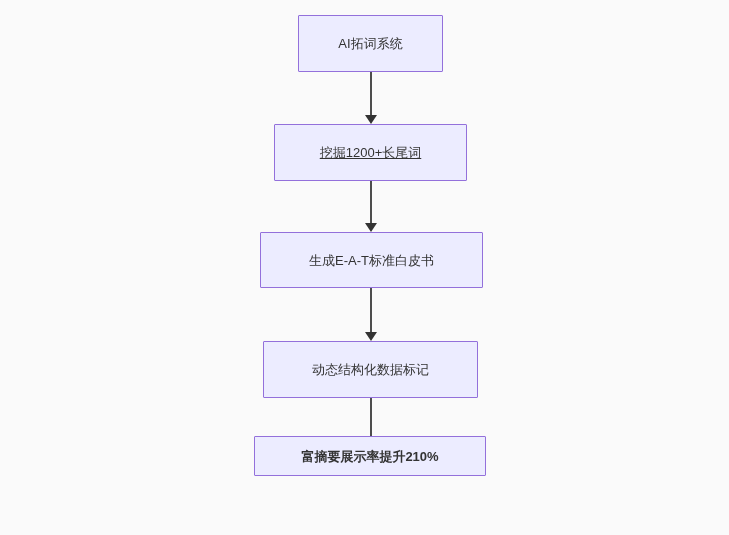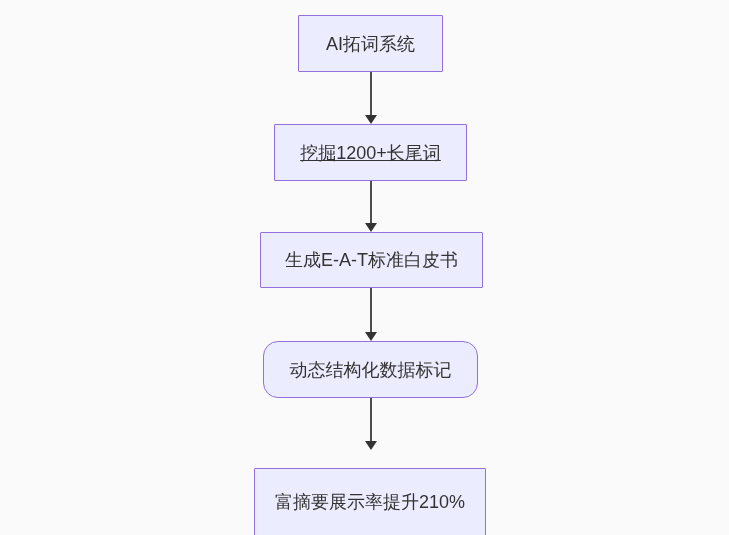--- a/index.html
+++ b/index.html
@@ -29,21 +29,21 @@
   .node {
     position: absolute;
     box-sizing: border-box;
     background: var(--node-fill);
     border: 1px solid var(--node-border);
     border-radius: 1px;
     display: flex;
     align-items: center;
     justify-content: center;
     color: var(--text-color);
-    font-size: 18px;
+    font-size: 13px;
     line-height: 1;
     white-space: nowrap;
   }
   .node-label {
     display: inline-block;
     padding: 0 8px;
   }
   .arrow {
     position: absolute;
     left: 363px;
@@ -93,26 +93,26 @@
 
   <div class="node" style="left:260px; top:232px; width:223px; height:56px;">
     <span class="node-label">生成E-A-T标准白皮书</span>
   </div>
 
   <div class="arrow" style="top:288px; height:53px;">
     <div class="arrow-line"></div>
     <div class="arrow-head"></div>
   </div>
 
-  <div class="node" style="left:263px; top:341px; width:215px; height:57px;border-radius:15px;">
+  <div class="node" style="left:263px; top:341px; width:215px; height:57px;">
     <span class="node-label">动态结构化数据标记</span>
   </div>
 
   <div class="arrow" style="top:398px; height:52px;">
     <div class="arrow-line"></div>
     <div class="arrow-head"></div>
   </div>
 
-  <div class="node" style="left:254px; top:468px; width:232px; height:68px;">
+  <div class="node" style="left:254px; top:436px; width:232px; height:40px;font-weight:bold;">
     <span class="node-label">富摘要展示率提升210%</span>
   </div>
 
 </div>
 
 </body></html>

